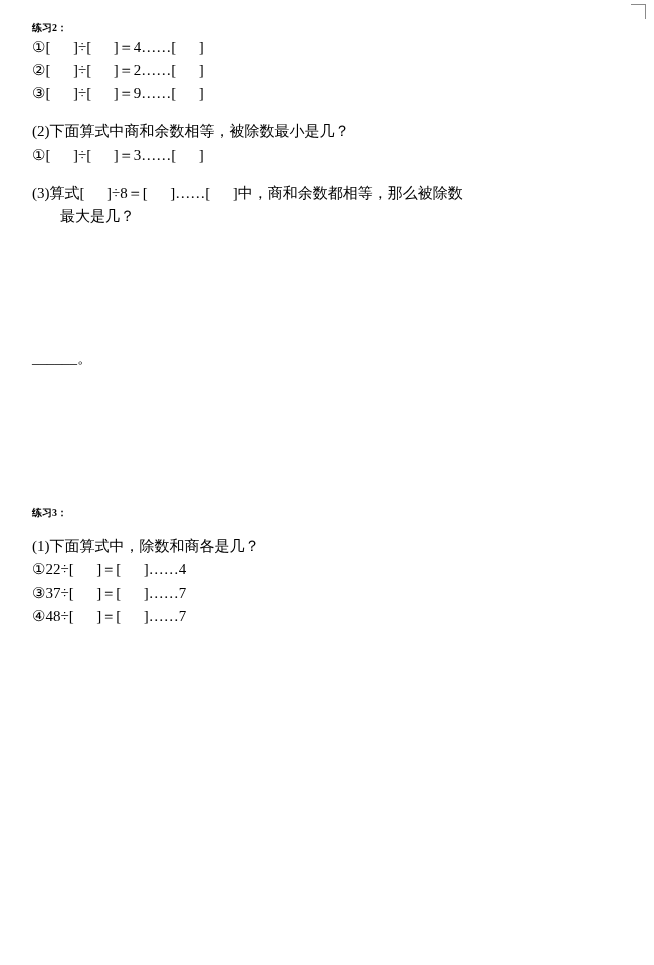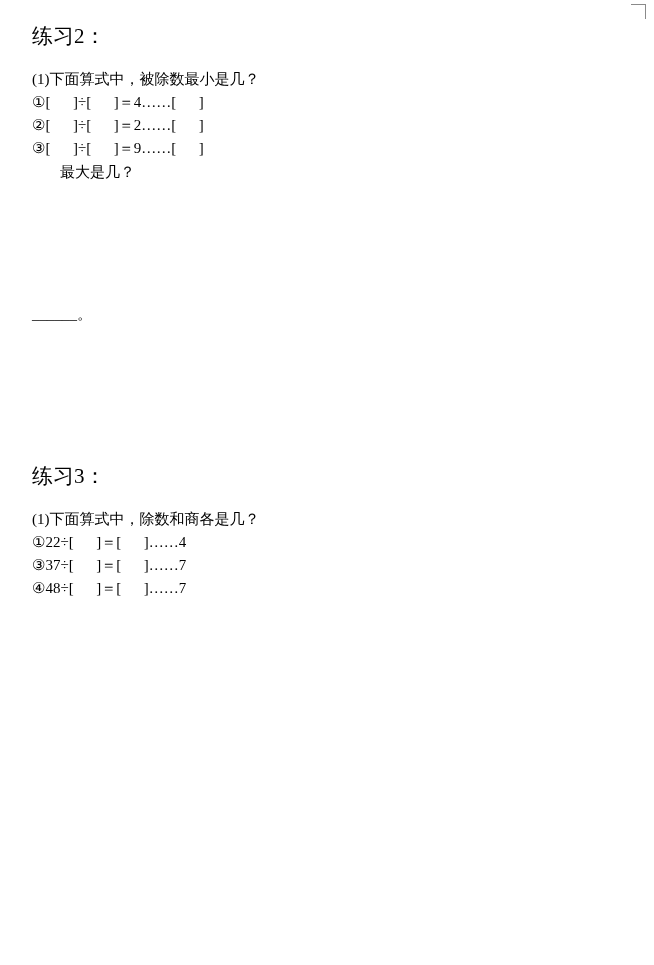--- a/index.html
+++ b/index.html
@@ -30,22 +30,22 @@
     height: 14px;
     border-top: 1px solid #8a8a8a;
     border-right: 1px solid #8a8a8a;
   }
   .line {
     font-size: 15px;
     line-height: 1.55;
     white-space: pre-wrap;
   }
   .heading {
-    font-weight: normal;
-    font-size: 21px;
+    font-weight: bold;
+    font-size: 10px;
   }
   
   .sp-20 { height: 20px; }
   .sp-88 { height: 88px; }
   .sp-46 { height: 46px; }
   .sub-indent {
     padding-left: 28px;
   }
   .item {
     margin-top: 0;
@@ -61,26 +61,28 @@
 <body>
 
 <div class="page">
 
   <div class="corner-mark"></div>
 
   <div class="sp-20"></div>
 
   <div class="line heading">练习2：</div>
 
-  <div class="line q-line">(1)下面算式中，被除数最小是几？</div>
   <div class="line item">①[      ]÷[      ]＝4……[      ]</div>
   <div class="line item">②[      ]÷[      ]＝2……[      ]</div>
   <div class="line item">③[      ]÷[      ]＝9……[      ]</div>
 
+  <div class="line q-line">(2)下面算式中商和余数相等，被除数最小是几？</div>
+  <div class="line item">①[      ]÷[      ]＝3……[      ]</div>
 
+  <div class="line q-line">(3)算式[      ]÷8＝[      ]……[      ]中，商和余数都相等，那么被除数</div>
   <div class="line sub-indent">最大是几？</div>
 
   <div class="sp-88"></div>
 
   <div class="line" style="margin-top:31px">______。</div>
 
   <div class="sp-88"></div>
   <div class="sp-46"></div>
 
   <div class="line heading">练习3：</div>

